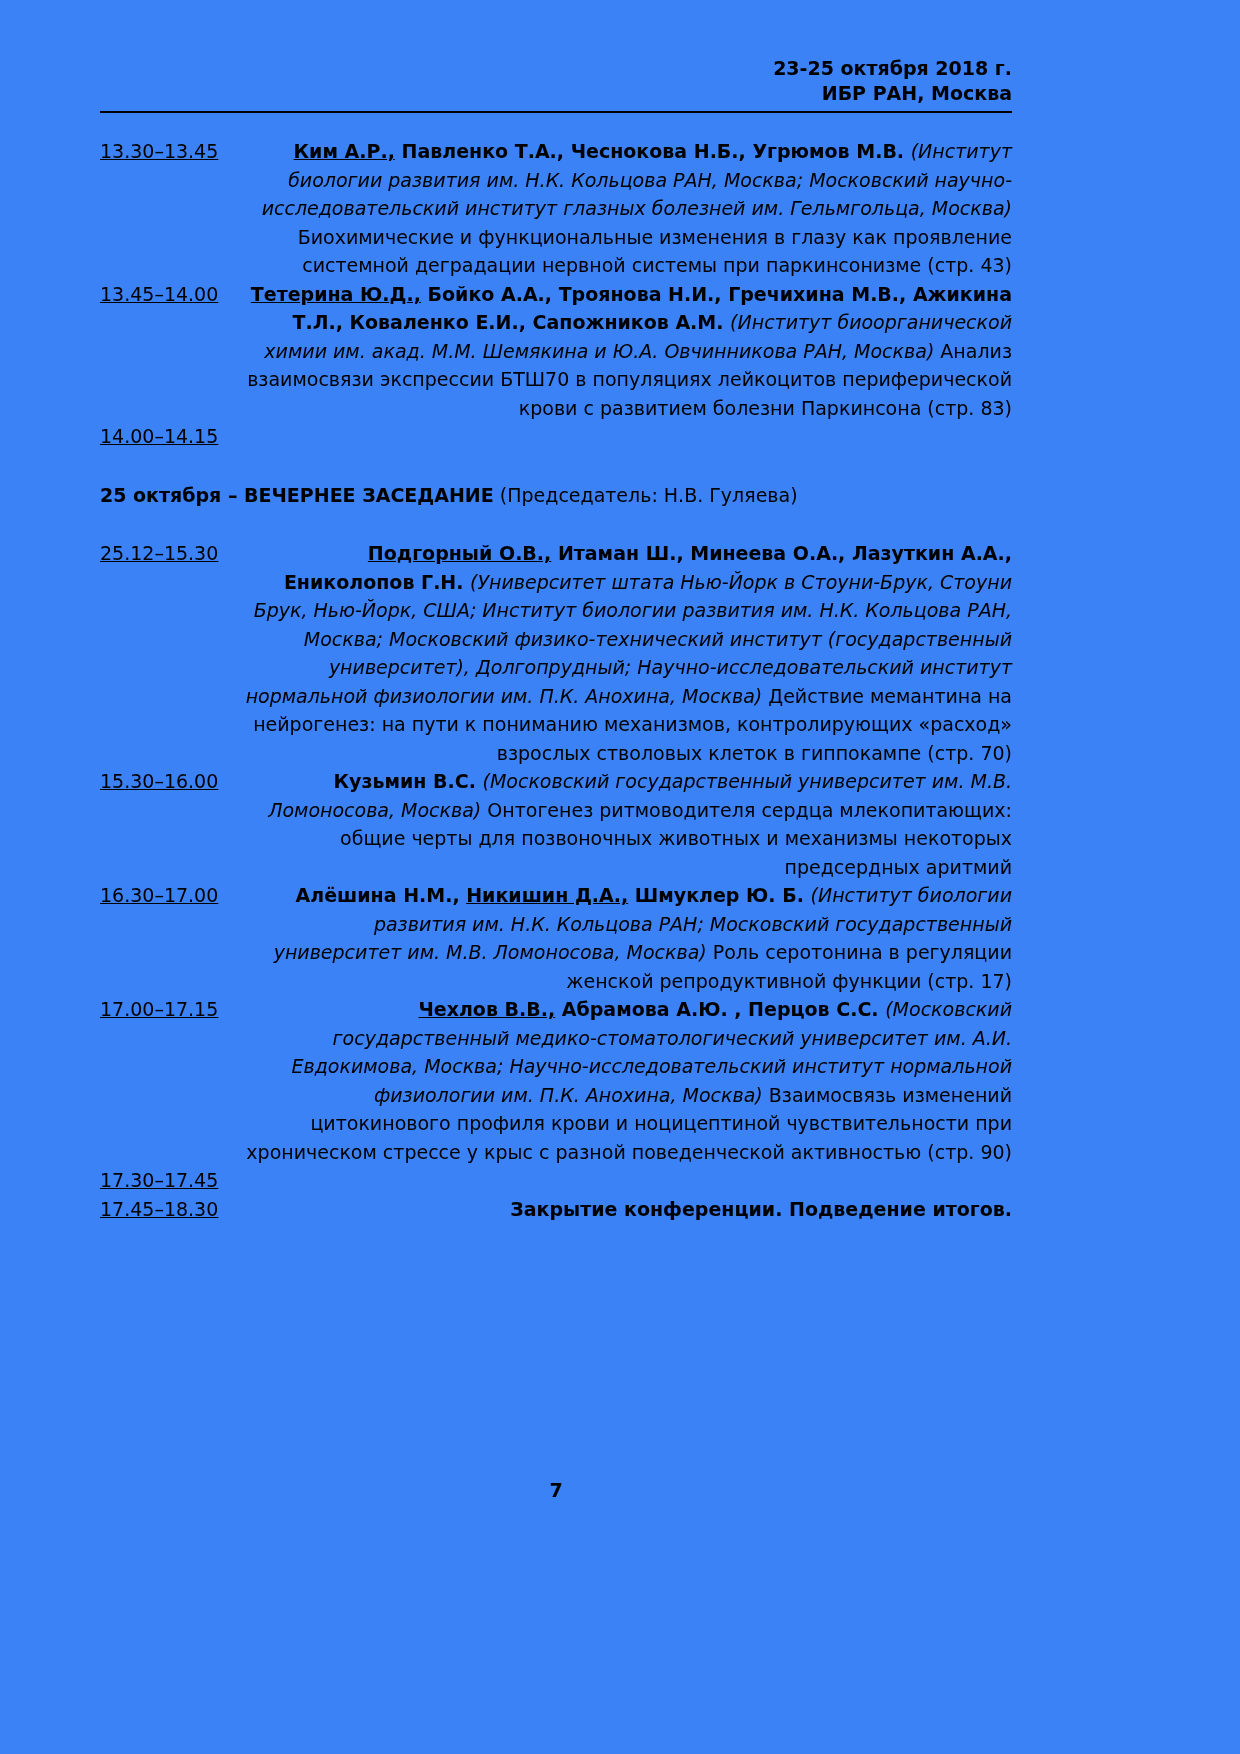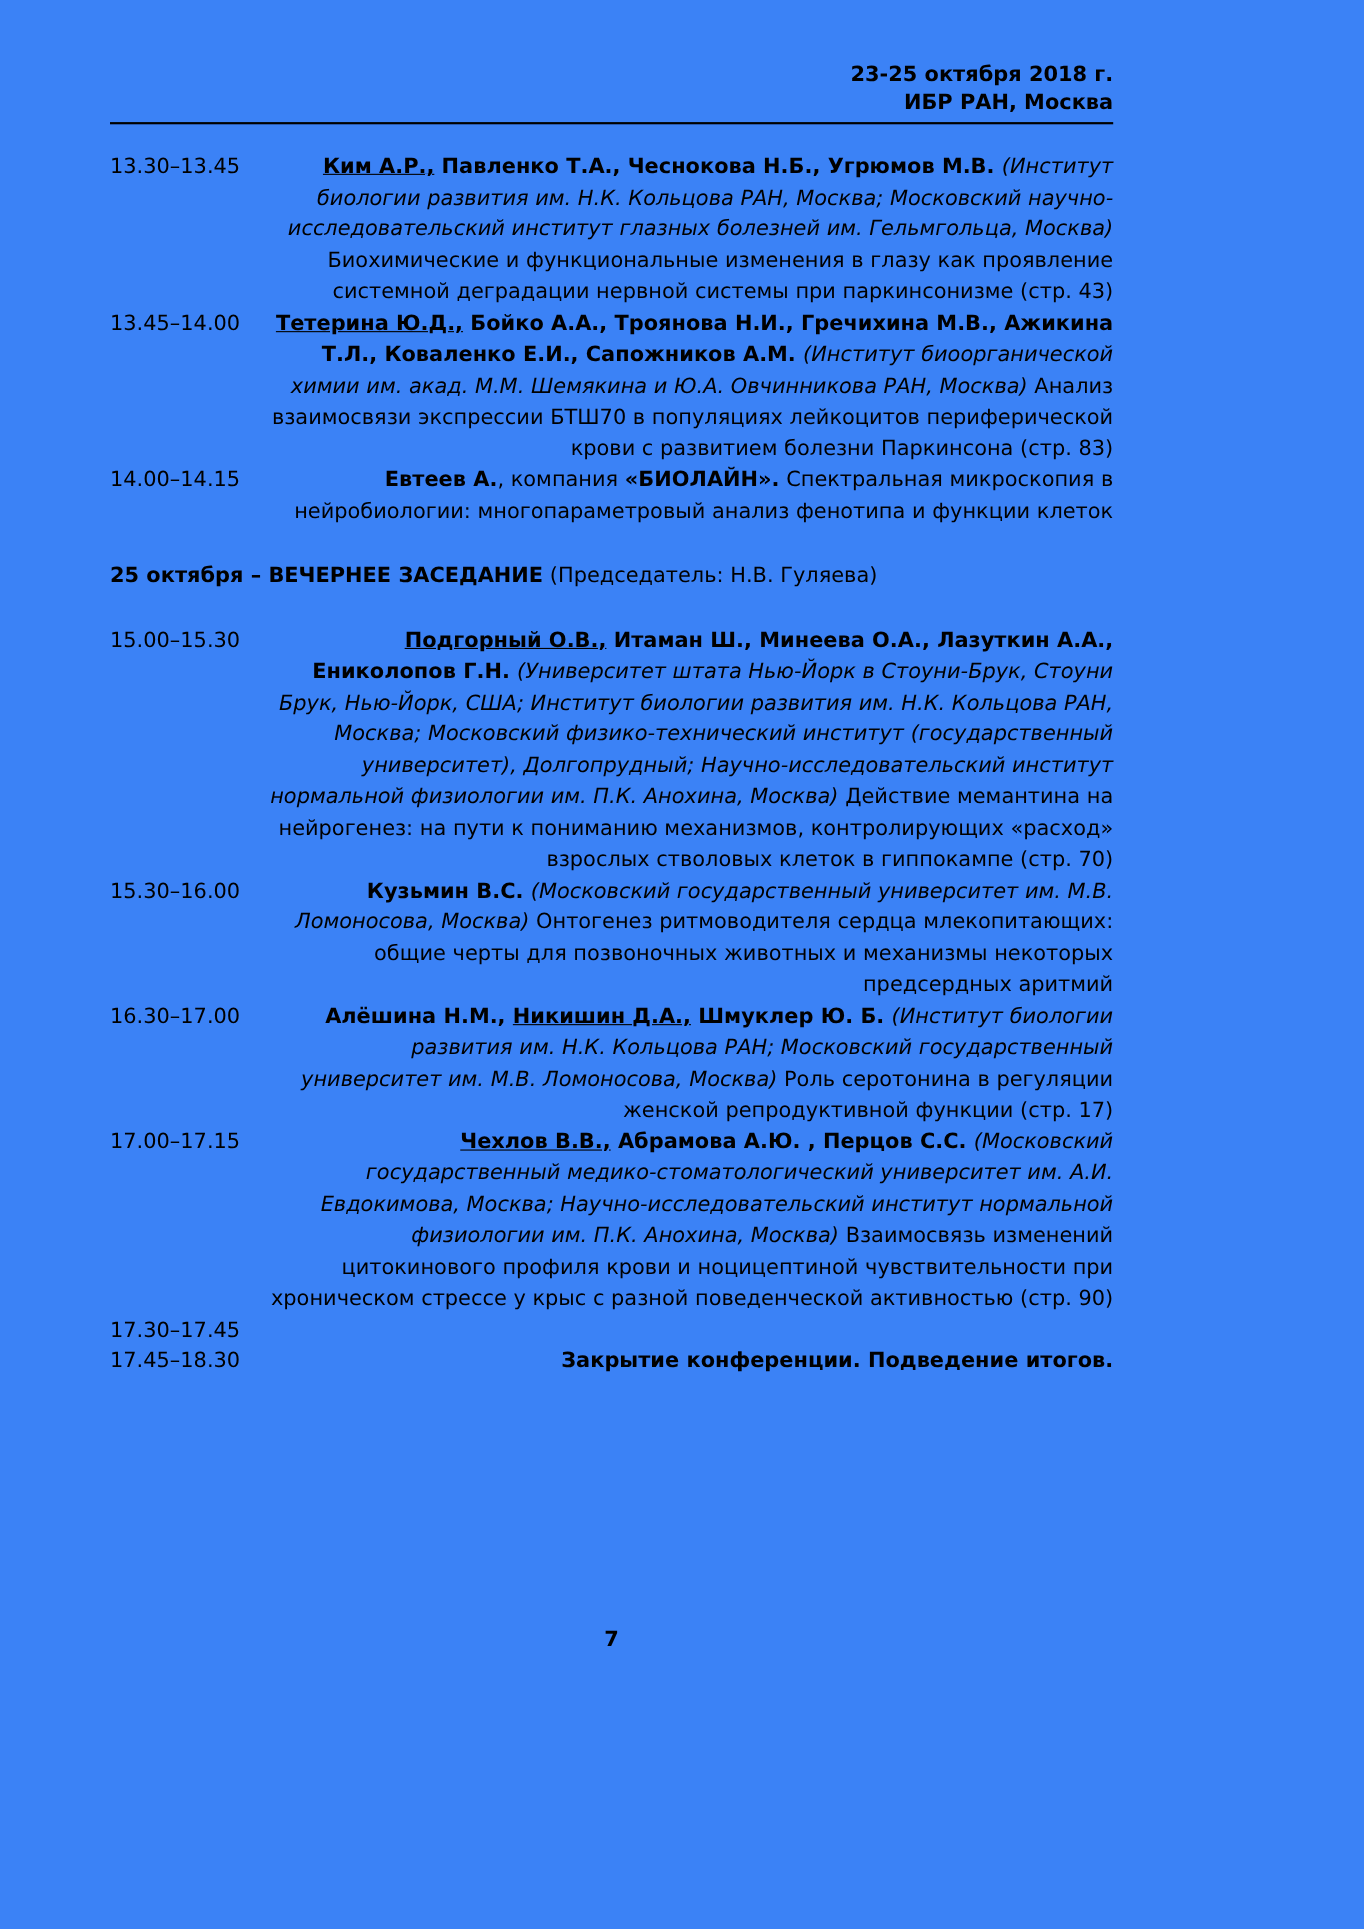--- a/index.html
+++ b/index.html
@@ -18,21 +18,21 @@
   }
   .header {
     text-align: right;
     font-weight: bold;
     line-height: 1.3;
     border-bottom: 2px solid #000000;
     padding-bottom: 6px;
   }
   .schedule { margin-top: 24px; }
   .entry { display: flex; align-items: flex-start; }
-  .time { flex: 0 0 141px; white-space: nowrap; }
+  .time { flex: 0 0 141px; white-space: nowrap; text-decoration: underline; }
   .content { flex: 1; text-align: right; }
   .heading { margin: 30px 0; }
   .b { font-weight: bold; }
   .i { font-style: italic; }
   .u { text-decoration: underline; }
   .footer {
     position: absolute;
     top: 1476px;
     left: 100px;
     right: 228px;
@@ -54,25 +54,24 @@
       <div class="entry">
         <div class="time">13.30–13.45</div>
         <div class="content"><span class="b u">Ким А.Р.,</span><span class="b "> Павленко Т.А., Чеснокова Н.Б., Угрюмов М.В. </span><span class="i ">(Институт биологии развития им. Н.К. Кольцова РАН, Москва; Московский научно-исследовательский институт глазных болезней им. Гельмгольца, Москва)</span><span class=""> Биохимические и функциональные изменения в глазу как проявление системной деградации нервной системы при паркинсонизме (стр. 43)</span></div>
       </div>
       <div class="entry">
         <div class="time">13.45–14.00</div>
         <div class="content"><span class="b u">Тетерина Ю.Д.,</span><span class="b "> Бойко А.А., Троянова Н.И., Гречихина М.В., Ажикина Т.Л., Коваленко Е.И., Сапожников А.М. </span><span class="i ">(Институт биоорганической химии им. акад. М.М. Шемякина и Ю.А. Овчинникова РАН, Москва)</span><span class=""> Анализ взаимосвязи экспрессии БТШ70 в популяциях лейкоцитов периферической крови с развитием болезни Паркинсона (стр. 83)</span></div>
       </div>
       <div class="entry">
         <div class="time">14.00–14.15</div>
-        <div class="content"><span class="b ">Евтеев А.</span><span class="">, компания </span><span class="b ">«БИОЛАЙН».</span><span class=""> Спектральная микроскопия в нейробиологии: многопараметровый анализ фенотипа и функции клеток</span></div>
       </div>
       <div class="heading"><span class="b ">25 октября – ВЕЧЕРНЕЕ ЗАСЕДАНИЕ</span><span class=""> (Председатель: Н.В. Гуляева)</span></div>
       <div class="entry">
-        <div class="time">15.00–15.30</div>
+        <div class="time">25.12–15.30</div>
         <div class="content"><span class="b u">Подгорный О.В.,</span><span class="b "> Итаман Ш., Минеева О.А., Лазуткин А.А., Ениколопов Г.Н. </span><span class="i ">(Университет штата Нью-Йорк в Стоуни-Брук, Стоуни Брук, Нью-Йорк, США; Институт биологии развития им. Н.К. Кольцова РАН, Москва; Московский физико-технический институт (государственный университет), Долгопрудный; Научно-исследовательский институт нормальной физиологии им. П.К. Анохина, Москва)</span><span class=""> Действие мемантина на нейрогенез: на пути к пониманию механизмов, контролирующих «расход» взрослых стволовых клеток в гиппокампе (стр. 70)</span></div>
       </div>
       <div class="entry">
         <div class="time">15.30–16.00</div>
         <div class="content"><span class="b ">Кузьмин В.С. </span><span class="i ">(Московский государственный университет им. М.В. Ломоносова, Москва)</span><span class=""> Онтогенез ритмоводителя сердца млекопитающих: общие черты для позвоночных животных и механизмы некоторых предсердных аритмий</span></div>
       </div>
       <div class="entry">
         <div class="time">16.30–17.00</div>
         <div class="content"><span class="b ">Алёшина Н.М., </span><span class="b u">Никишин Д.А.,</span><span class="b "> Шмуклер Ю. Б. </span><span class="i ">(Институт биологии развития им. Н.К. Кольцова РАН; Московский государственный университет им. М.В. Ломоносова, Москва)</span><span class=""> Роль серотонина в регуляции женской репродуктивной функции (стр. 17)</span></div>
       </div>

